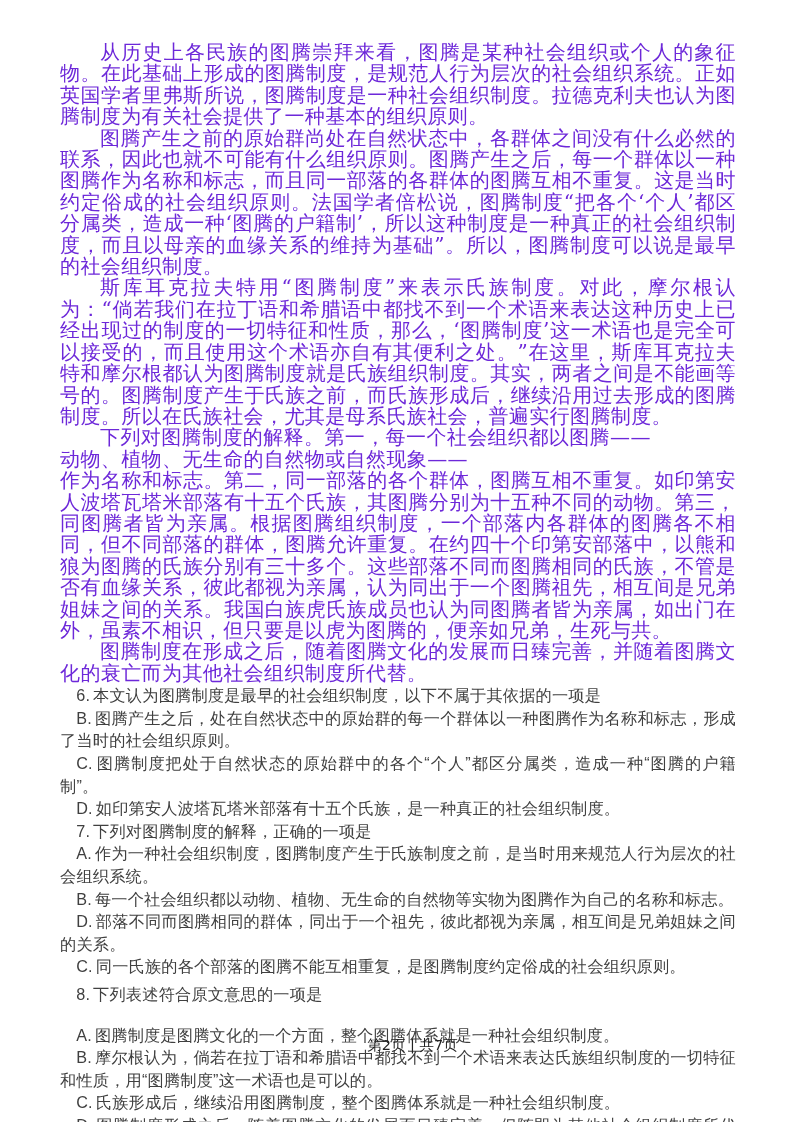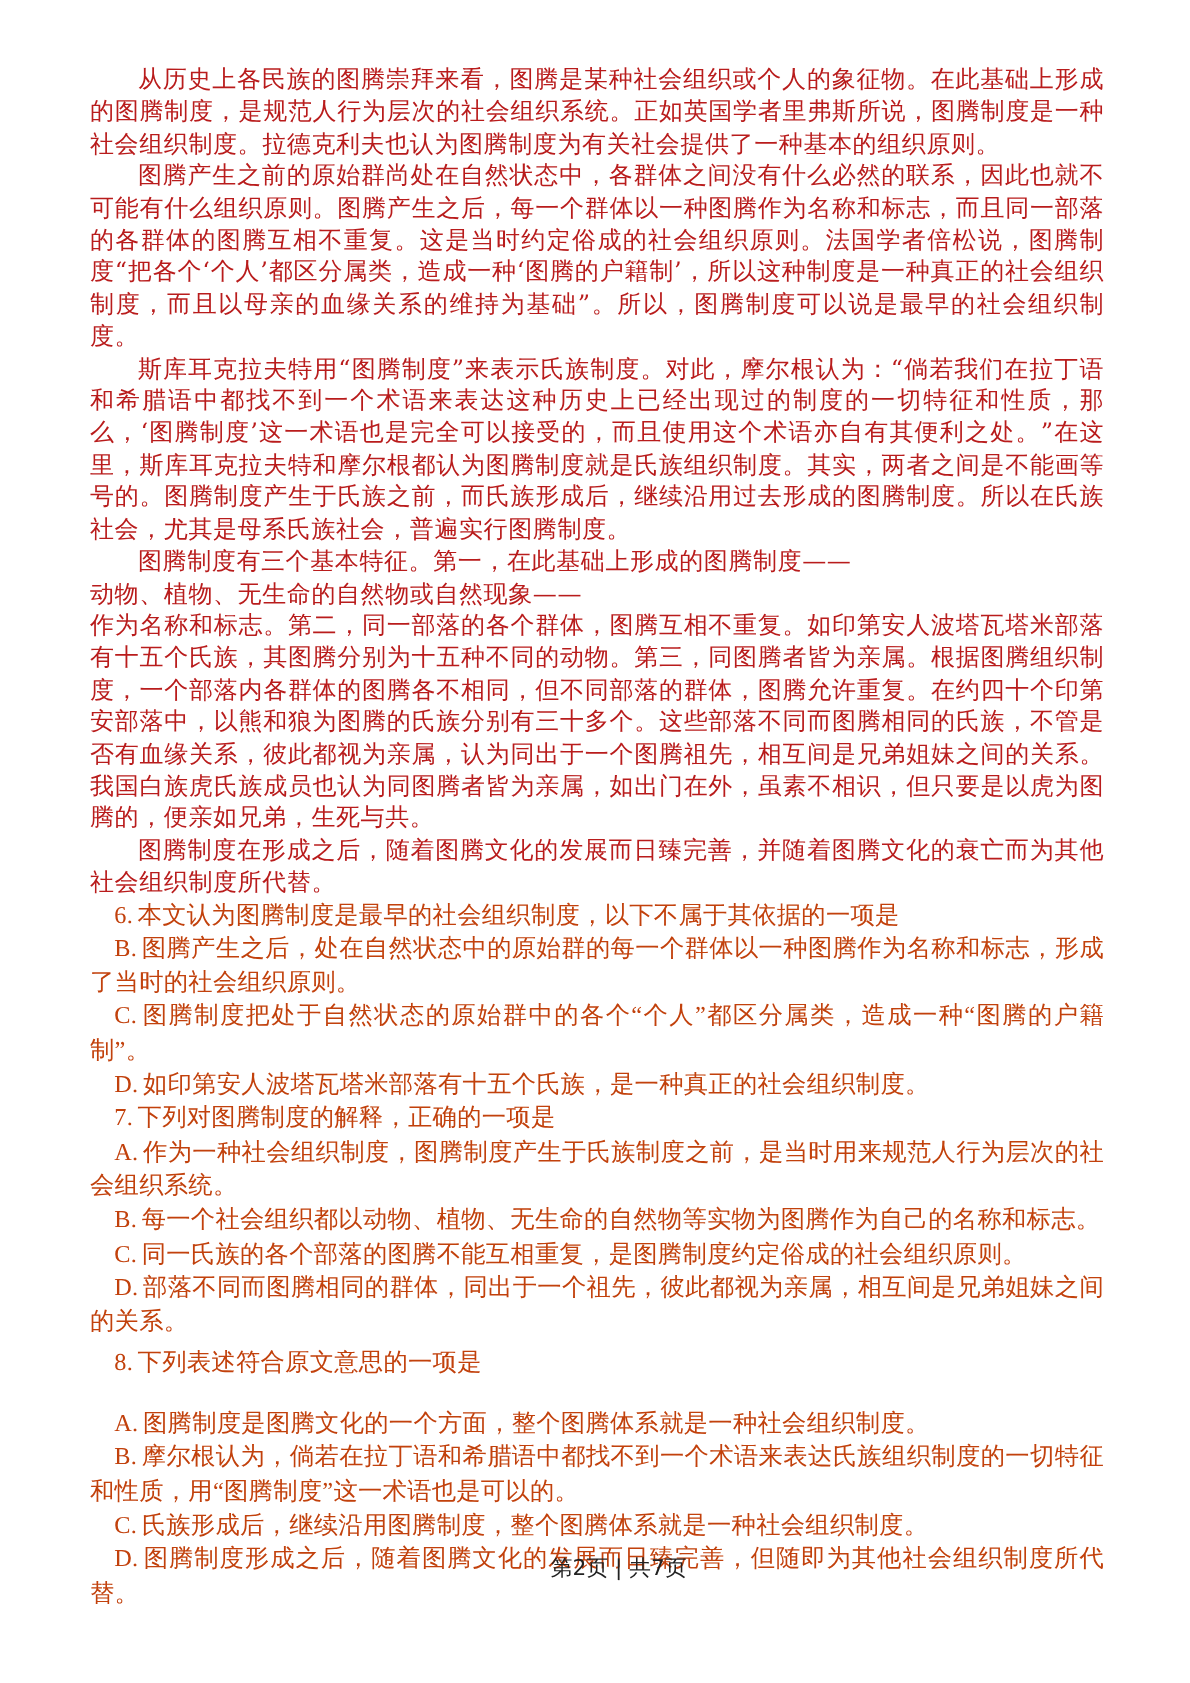--- a/index.html
+++ b/index.html
@@ -13,35 +13,35 @@
   .content {
     position: absolute;
     left: 60px;
     top: 42px;
     width: 676px;
   }
   
   .passage p, .passage .pline {
     margin: 0;
     font-family: "DejaVu Serif", "Liberation Serif", serif;
-    font-size: 16px;
+    font-size: 20px;
     line-height: 21.4px;
     letter-spacing: 0.4px;
-    color: #b91c1c;
+    color: #6d28d9;
     text-align: justify;
   }
   .indent2 { text-indent: 2em; }
   
   .questions p {
     margin: 0;
-    font-family: Liberation Serif, serif;
+    font-family: Liberation Sans, sans-serif;
     font-size: 16.2px;
     line-height: 22.6px;
     letter-spacing: 0.2px;
-    color: #c2410c;
+    color: #404040;
     text-align: justify;
   }
   .stem, .option, .section-heading { text-indent: 1em; }
   .qnum, .olabel { margin-right: 3px; }
   .q8-stem { margin-top: 5px !important; margin-bottom: 18px !important; }
   .footer {
     position: absolute;
     left: 16px;
     top: 1036px;
     width: 100%;
@@ -55,42 +55,42 @@
 <body>
 
 <div class="page">
   <div class="content">
 
     <section class="passage">
       <p class="indent2">从历史上各民族的图腾崇拜来看，图腾是某种社会组织或个人的象征物。在此基础上形成的图腾制度，是规范人行为层次的社会组织系统。正如英国学者里弗斯所说，图腾制度是一种社会组织制度。拉德克利夫也认为图腾制度为有关社会提供了一种基本的组织原则。</p>
       <p class="indent2">图腾产生之前的原始群尚处在自然状态中，各群体之间没有什么必然的联系，因此也就不可能有什么组织原则。图腾产生之后，每一个群体以一种图腾作为名称和标志，而且同一部落的各群体的图腾互相不重复。这是当时约定俗成的社会组织原则。法国学者倍松说，图腾制度“把各个‘个人’都区分属类，造成一种‘图腾的户籍制’，所以这种制度是一种真正的社会组织制度，而且以母亲的血缘关系的维持为基础”。所以，图腾制度可以说是最早的社会组织制度。</p>
       <p class="indent2">斯库耳克拉夫特用“图腾制度”来表示氏族制度。对此，摩尔根认为：“倘若我们在拉丁语和希腊语中都找不到一个术语来表达这种历史上已经出现过的制度的一切特征和性质，那么，‘图腾制度’这一术语也是完全可以接受的，而且使用这个术语亦自有其便利之处。”在这里，斯库耳克拉夫特和摩尔根都认为图腾制度就是氏族组织制度。其实，两者之间是不能画等号的。图腾制度产生于氏族之前，而氏族形成后，继续沿用过去形成的图腾制度。所以在氏族社会，尤其是母系氏族社会，普遍实行图腾制度。</p>
       <div>
-        <p class="pline indent2">图腾制度有三个基本特征。第一，在此基础上形成的图腾制度——</p>
+        <p class="pline indent2">下列对图腾制度的解释。第一，每一个社会组织都以图腾——</p>
         <p class="pline">动物、植物、无生命的自然物或自然现象——</p>
         <p class="pline">作为名称和标志。第二，同一部落的各个群体，图腾互相不重复。如印第安人波塔瓦塔米部落有十五个氏族，其图腾分别为十五种不同的动物。第三，同图腾者皆为亲属。根据图腾组织制度，一个部落内各群体的图腾各不相同，但不同部落的群体，图腾允许重复。在约四十个印第安部落中，以熊和狼为图腾的氏族分别有三十多个。这些部落不同而图腾相同的氏族，不管是否有血缘关系，彼此都视为亲属，认为同出于一个图腾祖先，相互间是兄弟姐妹之间的关系。我国白族虎氏族成员也认为同图腾者皆为亲属，如出门在外，虽素不相识，但只要是以虎为图腾的，便亲如兄弟，生死与共。</p>
       </div>
       <p class="indent2">图腾制度在形成之后，随着图腾文化的发展而日臻完善，并随着图腾文化的衰亡而为其他社会组织制度所代替。</p>
     </section>
 
     <section class="questions">
 
       <div>
         <p class="stem"><span class="qnum">6.</span><span>本文认为图腾制度是最早的社会组织制度，以下不属于其依据的一项是</span></p>
         <p class="option"><span class="olabel">B.</span><span>图腾产生之后，处在自然状态中的原始群的每一个群体以一种图腾作为名称和标志，形成了当时的社会组织原则。</span></p>
         <p class="option"><span class="olabel">C.</span><span>图腾制度把处于自然状态的原始群中的各个“个人”都区分属类，造成一种“图腾的户籍制”。</span></p>
         <p class="option"><span class="olabel">D.</span><span>如印第安人波塔瓦塔米部落有十五个氏族，是一种真正的社会组织制度。</span></p>
       </div>
 
       <div>
         <p class="stem"><span class="qnum">7.</span><span>下列对图腾制度的解释，正确的一项是</span></p>
         <p class="option"><span class="olabel">A.</span><span>作为一种社会组织制度，图腾制度产生于氏族制度之前，是当时用来规范人行为层次的社会组织系统。</span></p>
         <p class="option"><span class="olabel">B.</span><span>每一个社会组织都以动物、植物、无生命的自然物等实物为图腾作为自己的名称和标志。</span></p>
+        <p class="option"><span class="olabel">D.</span><span>部落不同而图腾相同的群体，同出于一个祖先，彼此都视为亲属，相互间是兄弟姐妹之间的关系。</span></p>
         <p class="option"><span class="olabel">C.</span><span>同一氏族的各个部落的图腾不能互相重复，是图腾制度约定俗成的社会组织原则。</span></p>
-        <p class="option"><span class="olabel">D.</span><span>部落不同而图腾相同的群体，同出于一个祖先，彼此都视为亲属，相互间是兄弟姐妹之间的关系。</span></p>
       </div>
 
       <div>
         <p class="stem q8-stem"><span class="qnum">8.</span><span>下列表述符合原文意思的一项是</span></p>
         <p class="option"><span class="olabel">A.</span><span>图腾制度是图腾文化的一个方面，整个图腾体系就是一种社会组织制度。</span></p>
         <p class="option"><span class="olabel">B.</span><span>摩尔根认为，倘若在拉丁语和希腊语中都找不到一个术语来表达氏族组织制度的一切特征和性质，用“图腾制度”这一术语也是可以的。</span></p>
         <p class="option"><span class="olabel">C.</span><span>氏族形成后，继续沿用图腾制度，整个图腾体系就是一种社会组织制度。</span></p>
         <p class="option"><span class="olabel">D.</span><span>图腾制度形成之后，随着图腾文化的发展而日臻完善，但随即为其他社会组织制度所代替。</span></p>
       </div>
 

